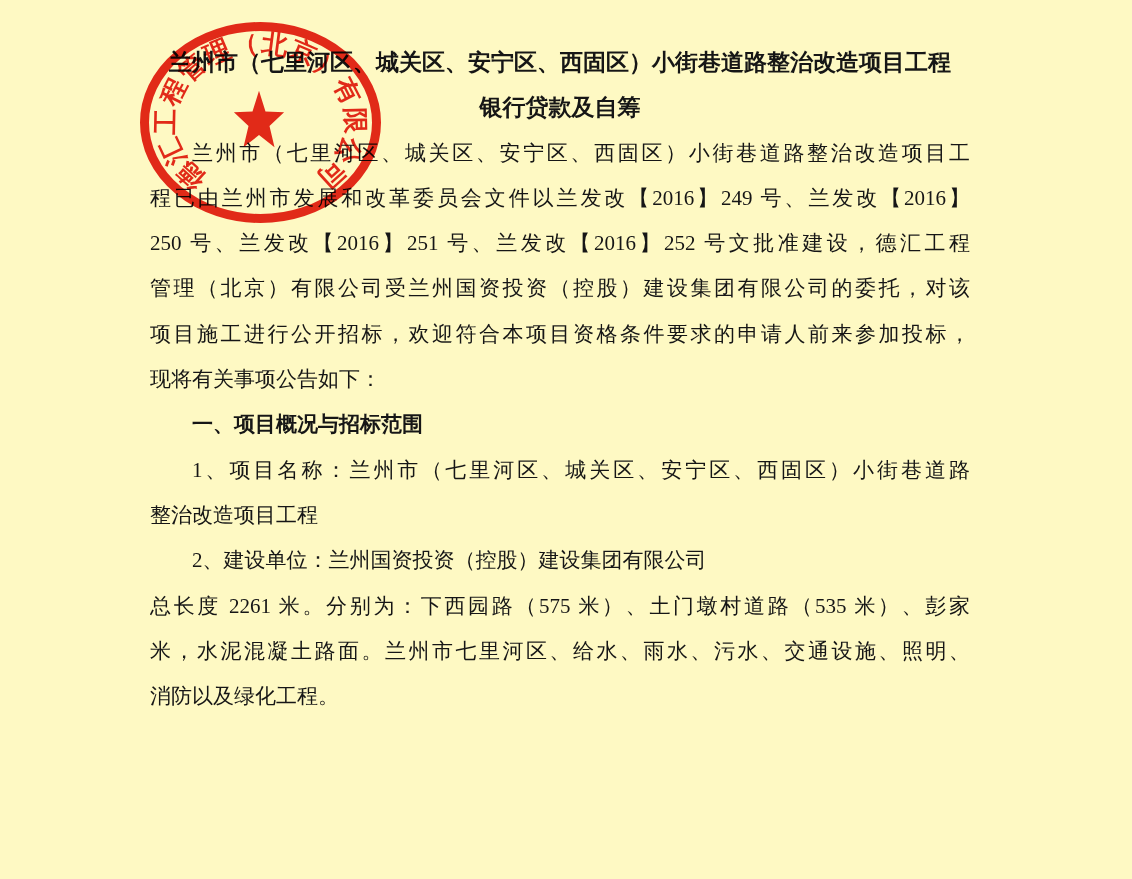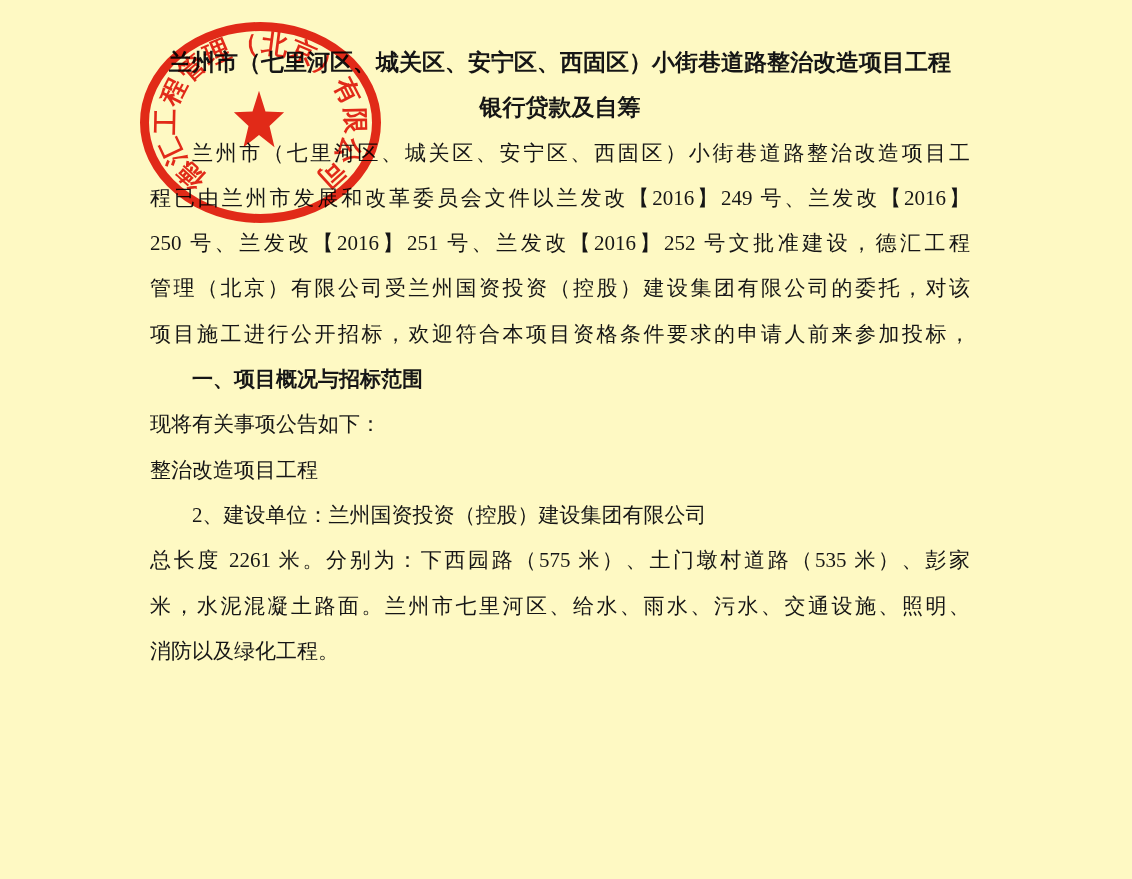--- a/index.html
+++ b/index.html
@@ -57,22 +57,23 @@
 <div class="page">
 
   <div class="textblock" style="color: rgb(22, 22, 22);">
       <div class="line center bold">兰州市（七里河区、城关区、安宁区、西固区）小街巷道路整治改造项目工程</div>
       <div class="line center bold">银行贷款及自筹</div>
       <div class="line justify indent">兰州市（七里河区、城关区、安宁区、西固区）小街巷道路整治改造项目工</div>
       <div class="line justify">程已由兰州市发展和改革委员会文件以兰发改【2016】249 号、兰发改【2016】</div>
       <div class="line justify">250 号、兰发改【2016】251 号、兰发改【2016】252 号文批准建设，德汇工程</div>
       <div class="line justify">管理（北京）有限公司受兰州国资投资（控股）建设集团有限公司的委托，对该</div>
       <div class="line justify">项目施工进行公开招标，欢迎符合本项目资格条件要求的申请人前来参加投标，</div>
+      <div class="line left">现将有关事项公告如下：</div>
       <div class="line left bold indent">一、项目概况与招标范围</div>
-      <div class="line left">现将有关事项公告如下：</div>
+      <div class="line justify indent">1、项目名称：兰州市（七里河区、城关区、安宁区、西固区）小街巷道路</div>
       <div class="line left">整治改造项目工程</div>
       <div class="line left indent">2、建设单位：兰州国资投资（控股）建设集团有限公司</div>
       <div class="line justify">总长度 2261 米。分别为：下西园路（575 米）、土门墩村道路（535 米）、彭家</div>
       <div class="line justify">米，水泥混凝土路面。兰州市七里河区、给水、雨水、污水、交通设施、照明、</div>
       <div class="line left">消防以及绿化工程。</div>
     </div>
 
   <svg class="seal" width="520" height="300" viewBox="0 0 520 300" aria-hidden="true">
     <ellipse cx="260.5" cy="122.5" rx="116" ry="96" fill="none" stroke-width="9" stroke="#e01a0e"></ellipse>
     <polygon points="0,-33 8.11,-11.16 31.38,-10.2 13.12,4.26 19.4,26.7 0,13.8 -19.4,26.7 -13.12,4.26 -31.38,-10.2 -8.11,-11.16" transform="translate(259,122) scale(0.80,0.95)" fill="#e01a0e"></polygon>

